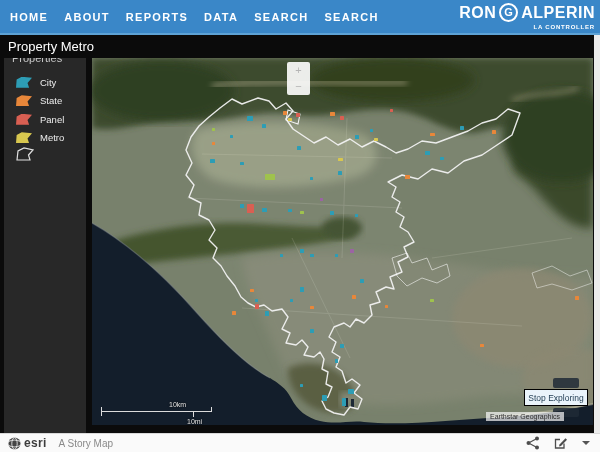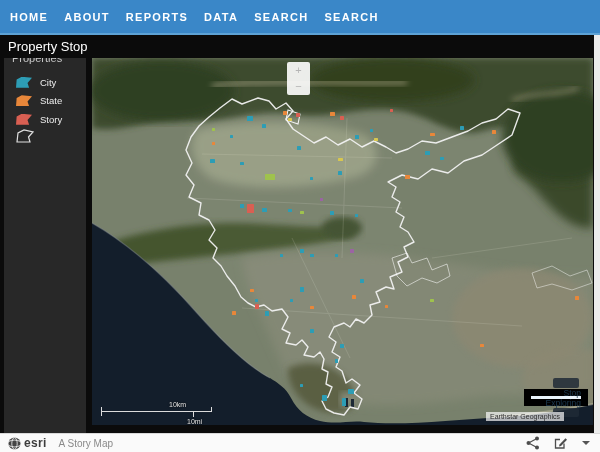--- a/index.html
+++ b/index.html
@@ -42,21 +42,21 @@
   .scalebar{position:absolute;left:9px;top:342px;width:112px;height:26px;color:#e2e2e2;font-size:7px;
             text-shadow:0 0 2px #000;}
   .sb-line{position:absolute;left:0;top:11px;width:110px;border-top:1px solid #dcdcdc;}
   .sb-tick-l{position:absolute;left:0;top:7px;height:9px;border-left:1px solid #dcdcdc;}
   .sb-tick-km{position:absolute;left:110px;top:7px;height:5px;border-left:1px solid #dcdcdc;}
   .sb-tick-mi{position:absolute;left:92px;top:12px;height:5px;border-left:1px solid #dcdcdc;}
   .sb-km{position:absolute;left:68px;top:1px;}
   .sb-mi{position:absolute;left:86px;top:18px;}
   .darkctl{position:absolute;width:26px;background:rgba(32,42,54,.85);border-radius:2px;}
   .stopbtn{position:absolute;left:432px;top:331px;width:64px;height:17px;background:#eaf4fb;
-           border:7px solid #000000;color:#1d3a50;font-size:8.5px;display:flex;align-items:center;
+           border:1px solid #000000;color:#1d3a50;font-size:8.5px;display:flex;align-items:center;
            justify-content:center;cursor:pointer;box-sizing:border-box;text-align:right;}
   .attrib{position:absolute;left:394px;top:354px;background:rgba(255,255,255,.68);color:#2e2e2e;
           font-size:7px;padding:1px 4px;white-space:nowrap;}
 
   
   .footer{position:absolute;left:0;top:433px;width:600px;height:19px;background:#fafafa;
           border-top:1px solid #d9d9d9;box-sizing:border-box;display:flex;align-items:center;}
   .esri-wrap{display:flex;align-items:center;margin-left:8px;gap:3px;}
   .esri-text{font-size:12px;font-weight:bold;color:#3d3d3d;letter-spacing:.3px;}
   .story-text{font-size:10px;color:#8a8a8a;margin-left:12px;}
@@ -70,42 +70,54 @@
 
 <div class="navbar">
   <div class="nav-list" id="nav-list">
       <div class="nav-item">HOME</div>
       <div class="nav-item">ABOUT</div>
       <div class="nav-item">REPORTS</div>
       <div class="nav-item">DATA</div>
       <div class="nav-item">SEARCH</div>
       <div class="nav-item">SEARCH</div>
     </div>
+  <div class="brand">
+    <div class="brand-row">
+      <span>RON</span>
+      <span class="g-circle">G</span>
+      <span>ALPERIN</span>
+    </div>
+    <div class="brand-tag">LA CONTROLLER</div>
+  </div>
 </div>
 
 <div class="storymap">
-  <div class="panel-title">Property Stop</div>
+  <div class="panel-title">Property Metro</div>
   <div class="scroll-strip"></div>
 
   <div class="sidebar">
     <div class="props-cut">
       <span>Properties</span>
     </div>
     <div class="legend" id="legend-list">
         <div class="legend-item">
           <div class="swatch" style="background: rgb(45, 157, 181);"></div>
           <span class="legend-label">City</span>
         </div>
         <div class="legend-item">
           <div class="swatch" style="background: rgb(232, 135, 58);"></div>
           <span class="legend-label">State</span>
         </div>
         <div class="legend-item">
           <div class="swatch" style="background: rgb(217, 95, 82);"></div>
-          <span class="legend-label">Story</span>
+          <span class="legend-label">Panel</span>
+        </div>
+        <div class="legend-item">
+          <div class="swatch" style="background: rgb(216, 199, 79);"></div>
+          <span class="legend-label">Metro</span>
         </div>
       </div>
     <svg class="outline-swatch" width="18" height="14">
       <path d="M1,13 L2,4 L8,1 L17,3 L12.5,8 L14,13 Z" fill="none" stroke="#e0e0e0" stroke-width="1.2"></path>
     </svg>
   </div>
 
   <div class="map">
     <svg class="base" width="501" height="367" viewBox="0 0 501 367">
       <defs>

